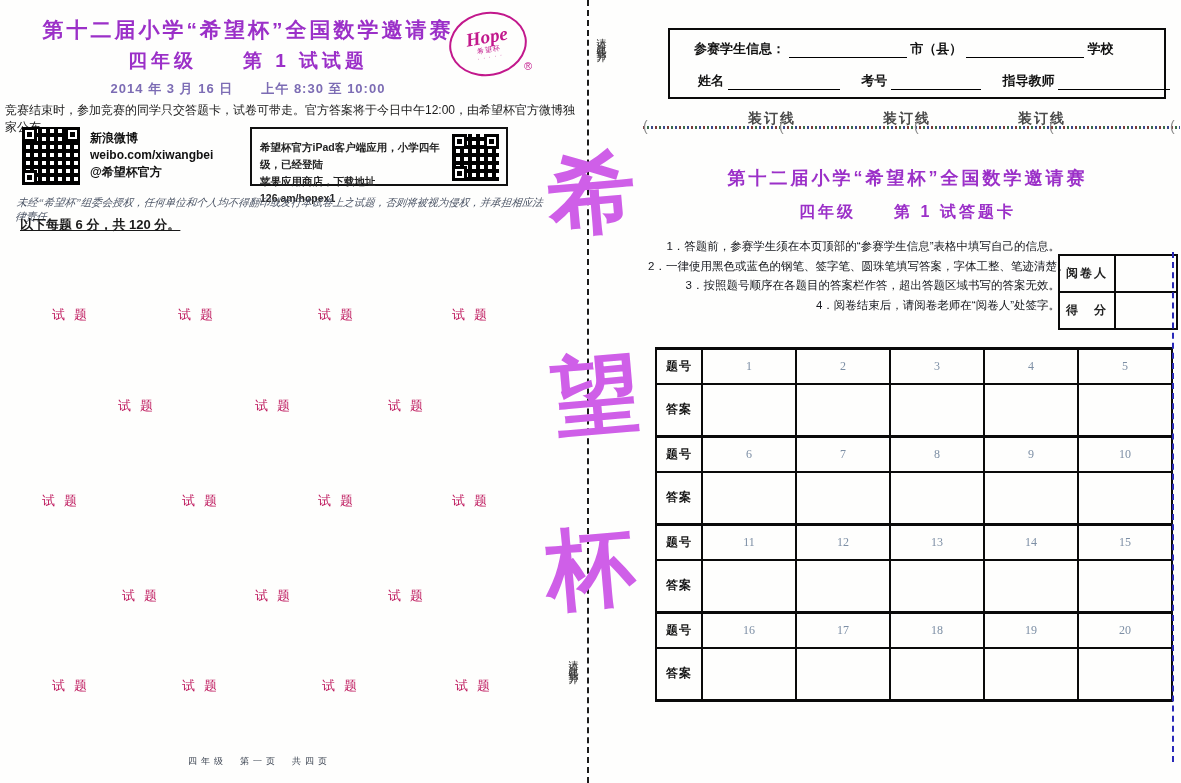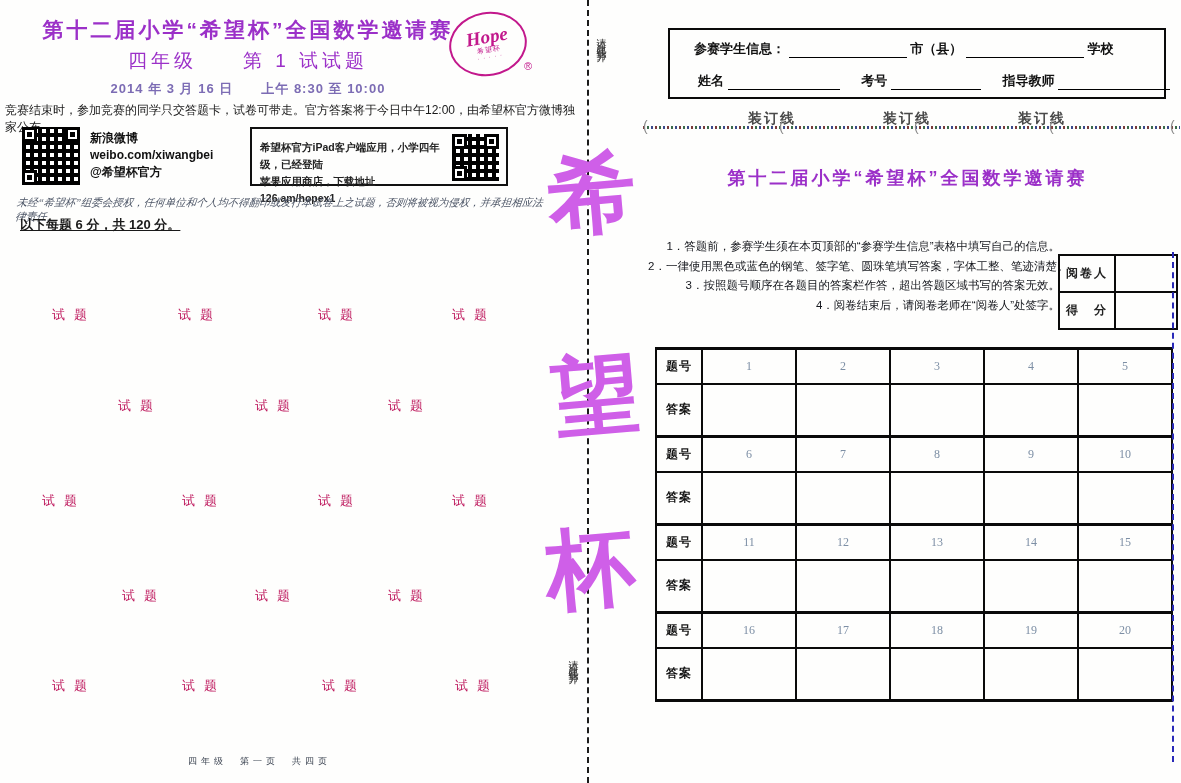--- a/index.html
+++ b/index.html
@@ -12,21 +12,21 @@
             font-family:"Liberation Serif",serif;}
   .cut-top{left:594px;top:30px;}
   .cut-bottom{left:566px;top:652px;}
   .calli{position:absolute;font-family:"DejaVu Serif",serif;font-size:88px;line-height:90px;
          color:#cf5fe8;transform:rotate(-5deg);font-weight:bold;}
 
   
   .l-title{position:absolute;left:28px;top:16px;width:440px;text-align:center;
            font-size:21px;font-weight:bold;letter-spacing:3px;color:#9b30c8;}
   .l-subtitle{position:absolute;left:28px;top:48px;width:440px;text-align:center;
-              font-size:19px;font-weight:normal;letter-spacing:4px;color:#9b30c8;}
+              font-size:19px;font-weight:bold;letter-spacing:4px;color:#9b30c8;}
   .l-date{position:absolute;left:28px;top:80px;width:440px;text-align:center;
           font-size:13px;font-weight:bold;color:#7c6cb4;letter-spacing:1px;}
   .l-notice{position:absolute;left:5px;top:102px;width:572px;font-size:12px;font-weight:500;color:#1a1a1a;}
 
   .logo{position:absolute;left:449px;top:12px;width:74px;height:60px;border:2px solid #c2188c;
         border-radius:50%;color:#c2188c;text-align:center;transform:rotate(-10deg);
         display:flex;flex-direction:column;align-items:center;justify-content:center;}
   .logo-script{font-family:"Liberation Serif",serif;font-style:italic;font-weight:bold;font-size:19px;line-height:18px;}
   .logo-sub{font-size:7px;letter-spacing:1px;line-height:8px;}
   .logo-dots{font-size:6px;line-height:7px;letter-spacing:1px;}
@@ -191,20 +191,21 @@
   <span class="bind-label" style="left:883px">装订线</span>
   <span class="bind-label" style="left:1018px">装订线</span>
   <div class="bind-dots"></div>
   <span class="paren" style="left:643px">(</span>
   <span class="paren" style="left:779px">(</span>
   <span class="paren" style="left:914px">(</span>
   <span class="paren" style="left:1049px">(</span>
   <span class="paren" style="left:1170px">(</span>
 
   <div class="r-title">第十二届小学“希望杯”全国数学邀请赛</div>
+  <div class="r-subtitle">四年级　　第 1 试答题卡</div>
 
   <div class="notes">
     <div class="note-item">1．答题前，参赛学生须在本页顶部的“参赛学生信息”表格中填写自己的信息。</div>
     <div class="note-item">2．一律使用黑色或蓝色的钢笔、签字笔、圆珠笔填写答案，字体工整、笔迹清楚。</div>
     <div class="note-item">3．按照题号顺序在各题目的答案栏作答，超出答题区域书写的答案无效。</div>
     <div class="note-item">4．阅卷结束后，请阅卷老师在“阅卷人”处签字。</div>
   </div>
 
   <table class="gbox">
     <tbody>

